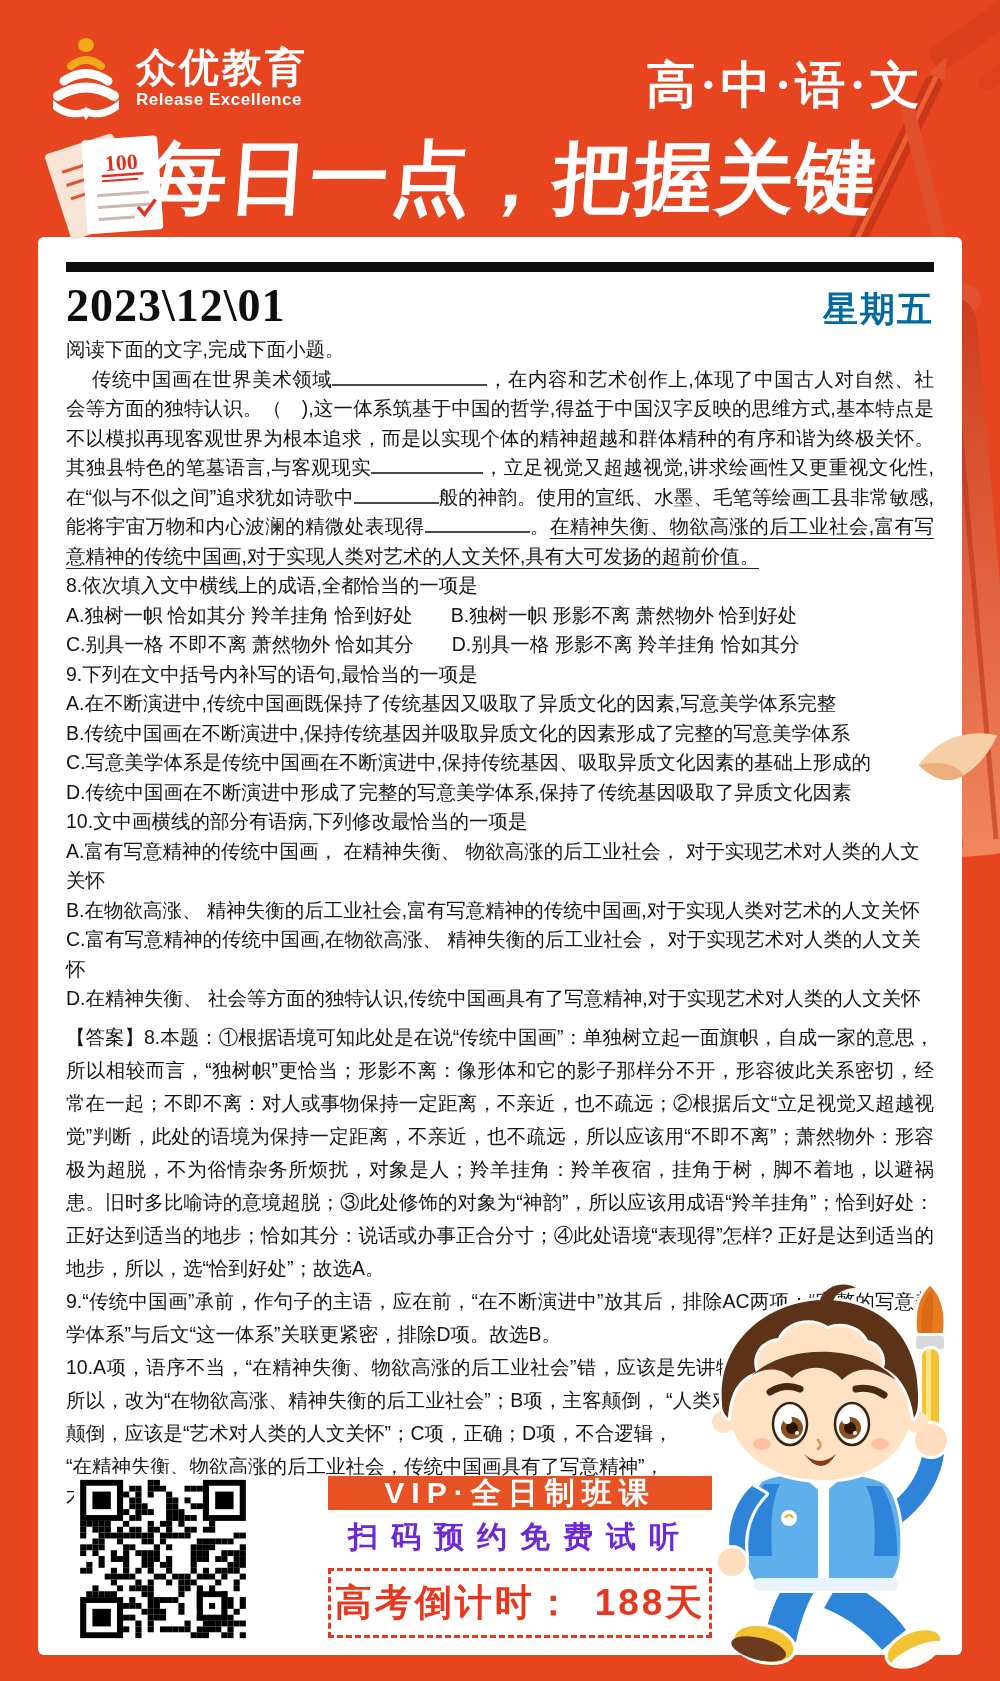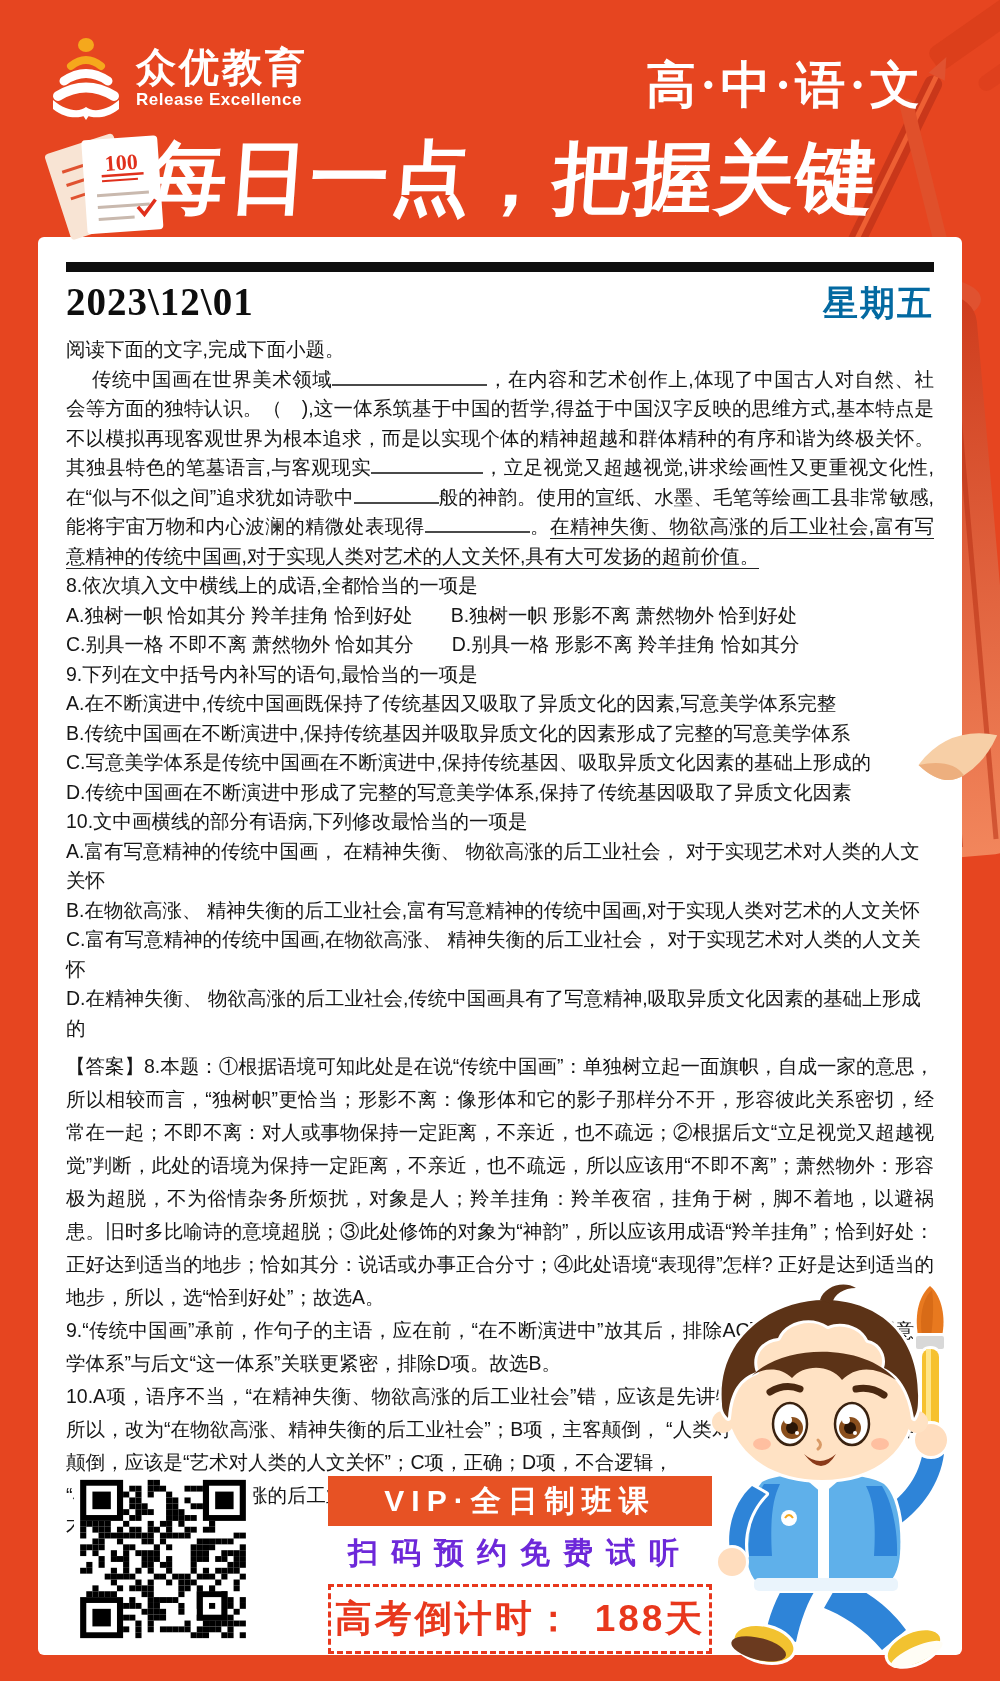--- a/index.html
+++ b/index.html
@@ -30,21 +30,21 @@
     font-size:79px;font-weight:900;letter-spacing:2px;transform:skewX(-4deg);
   }
   .papers{position:absolute;left:40px;top:120px;width:132px;height:120px;z-index:4;}
   
   .card{
     position:absolute;left:38px;top:237px;width:924px;height:1418px;
     background:#fff;border-radius:6px;z-index:2;
   }
   .bar{position:absolute;left:28px;top:25px;width:868px;height:10px;background:#0e0e0e;}
   .date-row{position:absolute;left:28px;top:42px;width:868px;display:flex;justify-content:space-between;align-items:baseline;}
-  .date{font-family:"Liberation Serif","DejaVu Serif",serif;font-size:39px;font-weight:700;color:#0e0e0e;letter-spacing:1px;}
+  .date{font-family:"Liberation Serif","DejaVu Serif",serif;font-size:46px;font-weight:700;color:#0e0e0e;letter-spacing:1px;}
   .weekday{font-family:"Liberation Serif","DejaVu Serif",serif;font-size:35px;font-weight:900;color:#0369a1;letter-spacing:2px;}
   
   .content{
     position:absolute;left:28px;top:98px;width:868px;
     color:var(--ink,#161616);font-size:19.5px;line-height:29.5px;font-weight:500;
   }
   .content p{margin:0;}
   .p-main{text-indent:26px;text-align:justify;}
   .blank{display:inline-block;border-bottom:2px solid #4a4a4a;height:15px;}
   .blank.b1{width:155px;}  .blank.b2{width:112px;}
@@ -53,21 +53,21 @@
   #questions{margin-top:0;}
   .q-stem,.q-line,.q-row{white-space:normal;}
   .q-opt.gap{margin-left:38px;}
   #answers{margin-top:7px;line-height:33px;text-align:justify;}
   .ans-p{margin:0;}
   
   .footer{position:absolute;left:28px;top:1237px;width:868px;height:175px;}
   .qr{position:absolute;left:8px;top:0;width:178px;height:170px;}
   .f-right{position:absolute;left:262px;top:2px;width:384px;}
   .vip{
-    height:50px;background:var(--banner-red,#E75224);color:#fff;
+    height:34px;background:var(--banner-red,#E75224);color:#fff;
     display:flex;align-items:center;justify-content:center;
     font-size:30px;font-weight:900;letter-spacing:7px;white-space:nowrap;
   }
   .scan{margin-top:7px;text-align:center;font-size:30px;font-weight:900;color:#6d28d9;letter-spacing:13px;white-space:nowrap;}
   .countdown{
     margin-top:10px;height:64px;border:3px dashed var(--countdown-red,#E8371C);
     display:flex;align-items:center;justify-content:center;gap:20px;
     color:var(--countdown-red,#E8371C);font-size:37px;font-weight:900;letter-spacing:3px;white-space:nowrap;
   }
   .mascot{position:absolute;left:692px;top:1282px;width:272px;height:392px;z-index:4;}
@@ -166,21 +166,21 @@
           <div class="q-row"><span class="q-opt">C.别具一格 不即不离 萧然物外 恰如其分</span><span class="q-opt gap">D.别具一格 形影不离 羚羊挂角 恰如其分</span></div>
           <div class="q-stem">9.下列在文中括号内补写的语句,最恰当的一项是</div>
           <div class="q-line">A.在不断演进中,传统中国画既保持了传统基因又吸取了异质文化的因素,写意美学体系完整</div>
           <div class="q-line">B.传统中国画在不断演进中,保持传统基因并吸取异质文化的因素形成了完整的写意美学体系</div>
           <div class="q-line">C.写意美学体系是传统中国画在不断演进中,保持传统基因、吸取异质文化因素的基础上形成的</div>
           <div class="q-line">D.传统中国画在不断演进中形成了完整的写意美学体系,保持了传统基因吸取了异质文化因素</div>
           <div class="q-stem">10.文中画横线的部分有语病,下列修改最恰当的一项是</div>
           <div class="q-line">A.富有写意精神的传统中国画， 在精神失衡、 物欲高涨的后工业社会， 对于实现艺术对人类的人文关怀</div>
           <div class="q-line">B.在物欲高涨、 精神失衡的后工业社会,富有写意精神的传统中国画,对于实现人类对艺术的人文关怀</div>
           <div class="q-line">C.富有写意精神的传统中国画,在物欲高涨、 精神失衡的后工业社会， 对于实现艺术对人类的人文关怀</div>
-          <div class="q-line">D.在精神失衡、 物欲高涨的后工业社会,传统中国画具有了写意精神,吸取异质文化因素的基础上形成的</div>
+          <div class="q-line">D.在精神失衡、 社会等方面的独特认识,传统中国画具有了写意精神,对于实现艺术对人类的人文关怀</div>
         </div>
       <div id="answers">
           <div class="ans-p">【答案】8.本题：①根据语境可知此处是在说“传统中国画”：单独树立起一面旗帜，自成一家的意思，所以相较而言，“独树帜”更恰当；形影不离：像形体和它的影子那样分不开，形容彼此关系密切，经常在一起；不即不离：对人或事物保持一定距离，不亲近，也不疏远；②根据后文“立足视觉又超越视觉”判断，此处的语境为保持一定距离，不亲近，也不疏远，所以应该用“不即不离”；萧然物外：形容极为超脱，不为俗情杂务所烦扰，对象是人；羚羊挂角：羚羊夜宿，挂角于树，脚不着地，以避祸患。旧时多比喻诗的意境超脱；③此处修饰的对象为“神韵”，所以应该用成语“羚羊挂角”；恰到好处：正好达到适当的地步；恰如其分：说话或办事正合分寸；④此处语境“表现得”怎样? 正好是达到适当的地步，所以，选“恰到好处”；故选A。</div>
           <div class="ans-p">9.“传统中国画”承前，作句子的主语，应在前，“在不断演进中”放其后，排除AC两项；“完整的写意美学体系”与后文“这一体系”关联更紧密，排除D项。故选B。</div>
           <div class="ans-p">10.A项，语序不当，“在精神失衡、物欲高涨的后工业社会”错，应该是先讲物质方面后讲精神方面，所以，改为“在物欲高涨、精神失衡的后工业社会”；B项，主客颠倒， “人类对艺术的人文关怀”主客体颠倒，应该是“艺术对人类的人文关怀”；C项，正确；D项，不合逻辑，</div>
           <div class="ans-p">“在精神失衡、物欲高涨的后工业社会，传统中国画具有了写意精神”，</div>
           <div class="ans-p">不合逻辑；故选C。</div>
         </div>
     </div>
 

